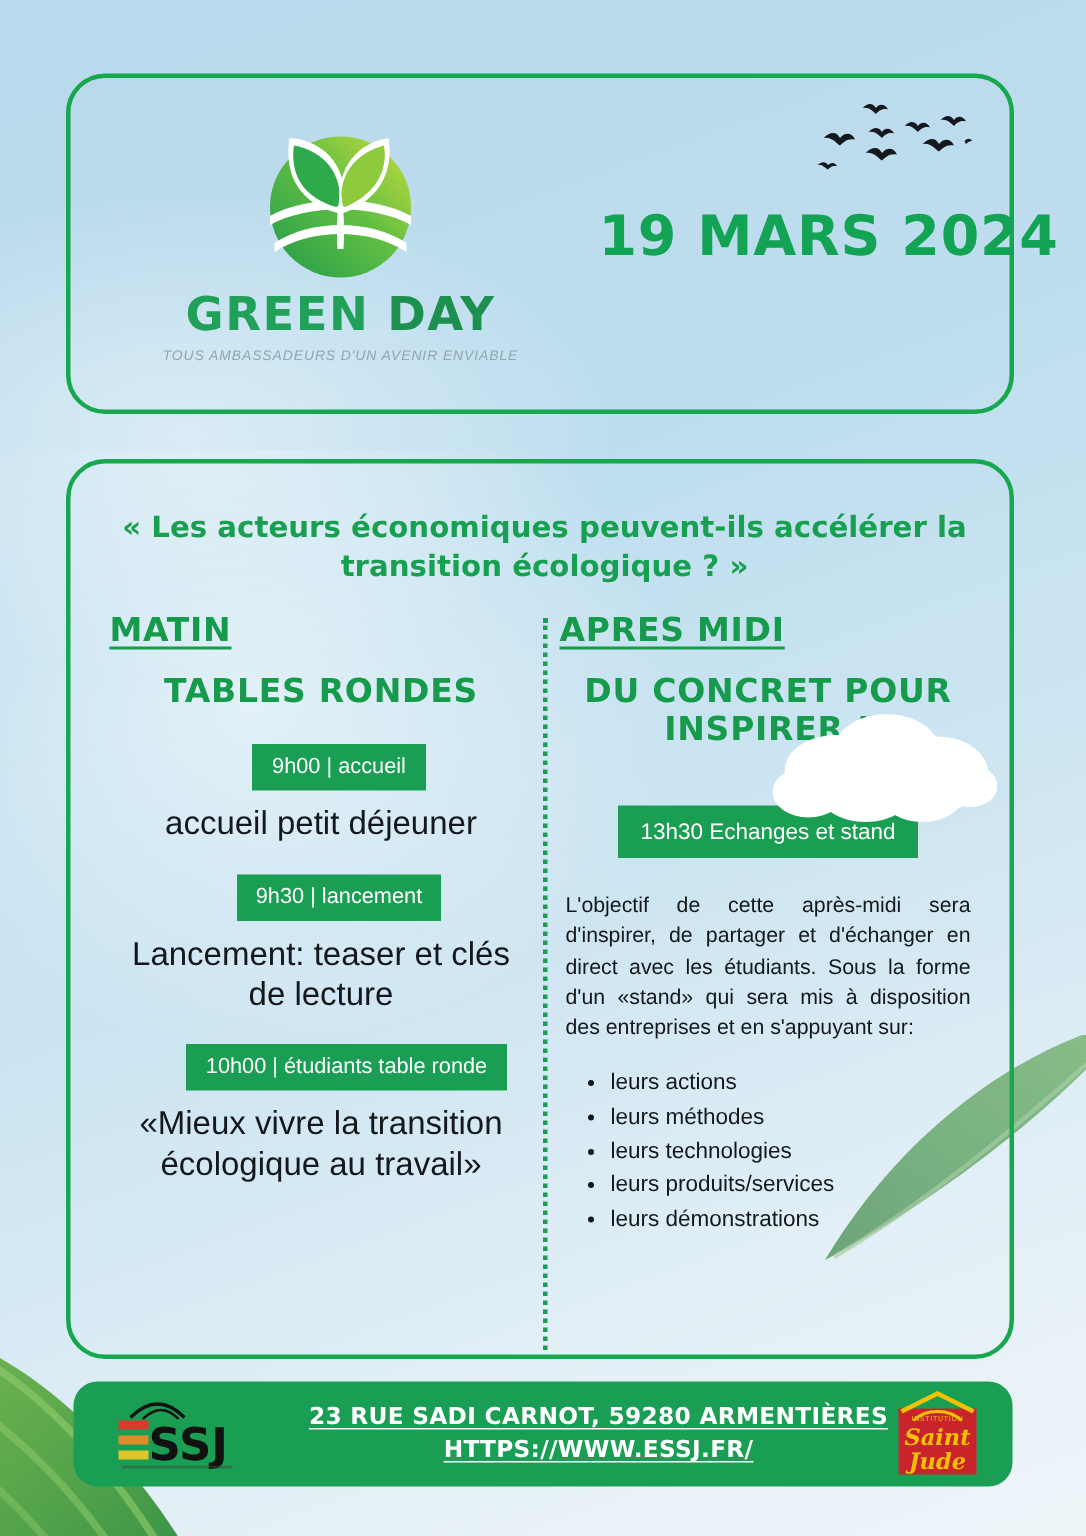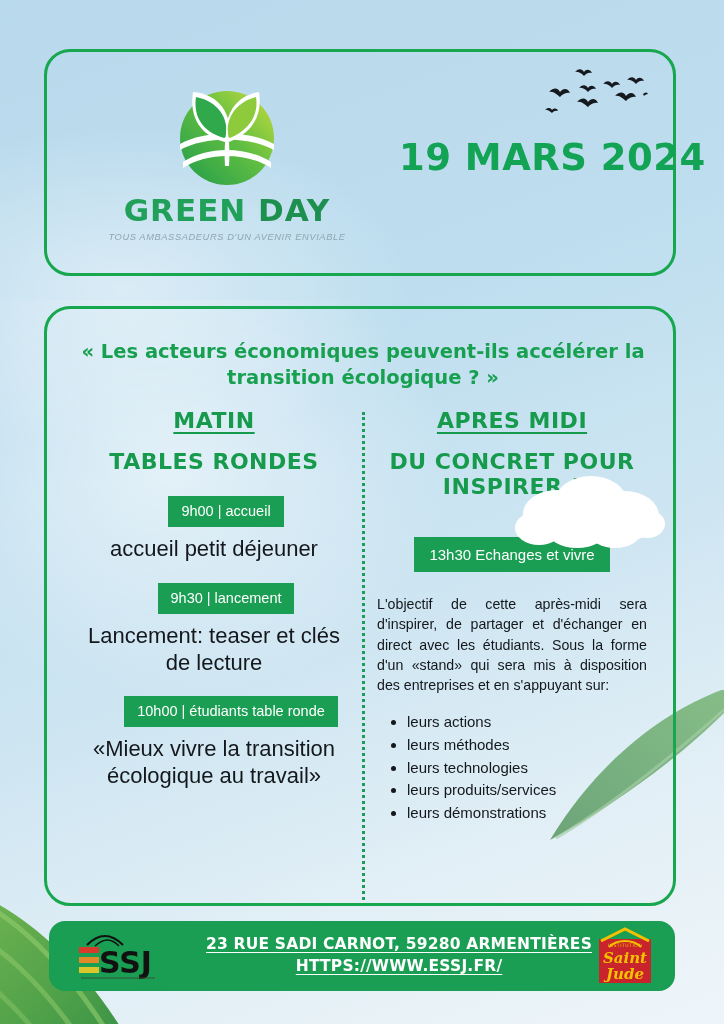--- a/index.html
+++ b/index.html
@@ -144,21 +144,20 @@
   #col-right { width: 50%; padding: 0 10px; position: relative; }
   #col-divider {
     position: absolute;
     left: 50%; top: 4px;
     width: 3px; height: 488px;
     border-left: 3px dotted #1d9c58;
     transform: translateX(-1px);
   }
 
   .col-heading {
-    text-align: center;
     font-family: "DejaVu Sans", sans-serif;
     font-weight: 900;
     font-size: 22px;
     color: #169a4c;
     letter-spacing: 0.5px;
     text-decoration: underline;
     text-underline-offset: 4px;
   }
   .col-subheading {
     text-align: center;
@@ -364,21 +363,21 @@
               <ellipse cx="72" cy="56" rx="30" ry="18"></ellipse>
               <ellipse cx="110" cy="58" rx="26" ry="16"></ellipse>
               <ellipse cx="142" cy="50" rx="18" ry="14"></ellipse>
             </g>
           </svg>
 
           <div class="col-heading">APRES MIDI</div>
           <div class="col-subheading">DU CONCRET POUR INSPIRER !</div>
 
           <div class="chip-row" style="margin-top:38px;">
-            <span class="time-chip" style="font-size:15px;padding:9px 15px;">13h30  Echanges et vivre</span>
+            <span class="time-chip" style="font-size:15px;padding:9px 15px;">13h30  Echanges et stand</span>
           </div>
 
           <div class="afternoon-para">L'objectif de cette après-midi sera d'inspirer, de partager et d'échanger en direct avec les étudiants. Sous la forme d'un «stand» qui sera mis à disposition des entreprises et en s'appuyant sur:</div>
 
           <ul class="afternoon-list">
             <li>leurs actions</li>
             <li>leurs méthodes</li>
             <li>leurs technologies</li>
             <li>leurs produits/services</li>
             <li>leurs démonstrations</li>

